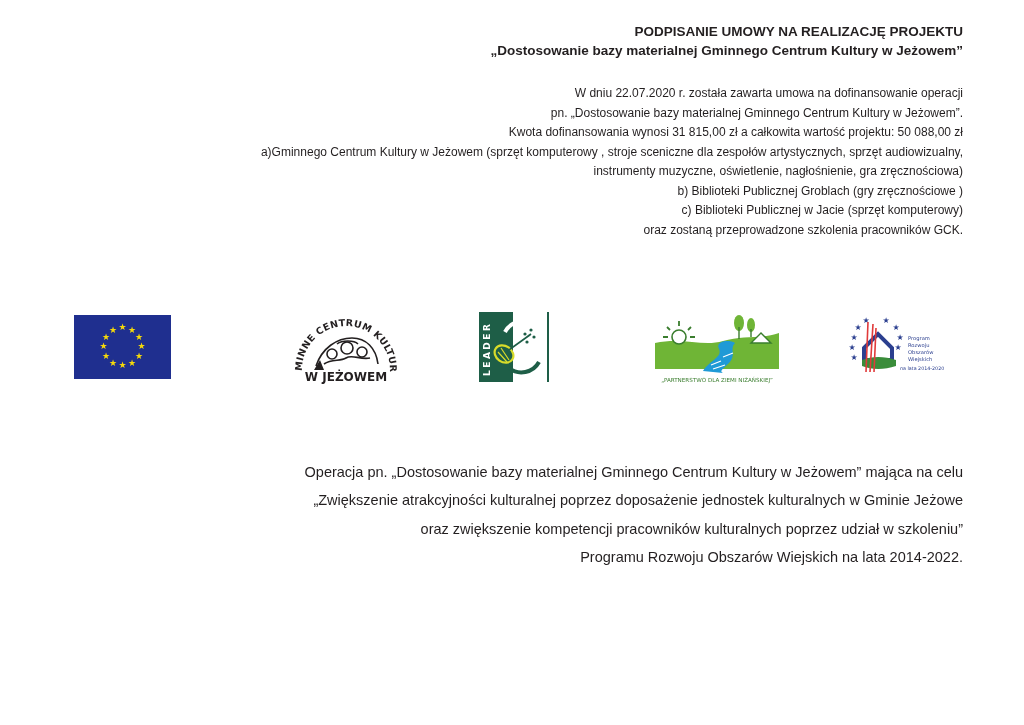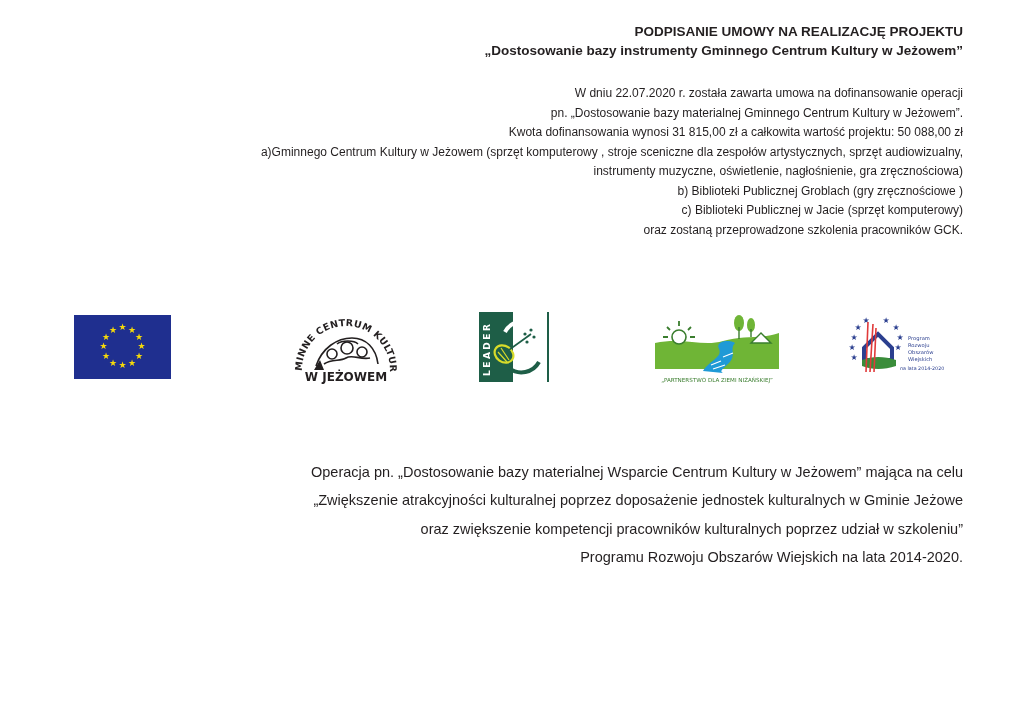--- a/index.html
+++ b/index.html
@@ -15,21 +15,21 @@
     .leader { left: 479px; top: 312px; width: 70px; height: 70px; }
     .pdzn { left: 653px; top: 313px; width: 128px; height: 72px; }
     .prow { left: 846px; top: 314px; width: 106px; height: 62px; }
     svg { display: block; }
   </style>
 </head>
 <body>
 
 <div class="block title">
   <span class="line">PODPISANIE UMOWY NA REALIZACJĘ PROJEKTU</span>
-  <span class="line">„Dostosowanie bazy instrumenty Gminnego Centrum Kultury w Jeżowem”</span>
+  <span class="line">„Dostosowanie bazy materialnej Gminnego Centrum Kultury w Jeżowem”</span>
 </div>
 
 <div class="block intro">
   <span class="line">W dniu 22.07.2020 r. została zawarta umowa na dofinansowanie operacji</span>
   <span class="line">pn. „Dostosowanie bazy materialnej Gminnego Centrum Kultury w Jeżowem”.</span>
   <span class="line">Kwota dofinansowania wynosi 31 815,00 zł a całkowita wartość projektu: 50 088,00 zł</span>
   <span class="line">a)Gminnego Centrum Kultury w Jeżowem (sprzęt komputerowy , stroje sceniczne dla zespołów artystycznych, sprzęt audiowizualny,</span>
   <span class="line">instrumenty muzyczne,  oświetlenie, nagłośnienie, gra zręcznościowa)</span>
   <span class="line">b) Biblioteki Publicznej Groblach (gry zręcznościowe )</span>
   <span class="line">c) Biblioteki Publicznej w Jacie (sprzęt komputerowy)</span>
@@ -136,17 +136,17 @@
       <text x="62" y="26">Program</text>
       <text x="62" y="33">Rozwoju</text>
       <text x="62" y="40">Obszarów</text>
       <text x="62" y="47">Wiejskich</text>
     </g>
     <text x="54" y="56" font-family="DejaVu Sans, sans-serif" font-size="4.8" fill="#2b3f8f">na lata 2014-2020</text>
   </svg>
 </div>
 
 <div class="block footer">
-  <span class="line">Operacja pn. „Dostosowanie bazy materialnej Wsparcie Centrum Kultury w Jeżowem” mająca na celu</span>
+  <span class="line">Operacja pn. „Dostosowanie bazy materialnej Gminnego Centrum Kultury w Jeżowem” mająca na celu</span>
   <span class="line">„Zwiększenie atrakcyjności kulturalnej poprzez doposażenie jednostek kulturalnych w Gminie Jeżowe</span>
   <span class="line">oraz zwiększenie kompetencji pracowników kulturalnych poprzez udział w szkoleniu”</span>
-  <span class="line">Programu Rozwoju Obszarów Wiejskich na lata 2014-2020.</span>
+  <span class="line">Programu Rozwoju Obszarów Wiejskich na lata 2014-2022.</span>
 </div>
 
 </body></html>

